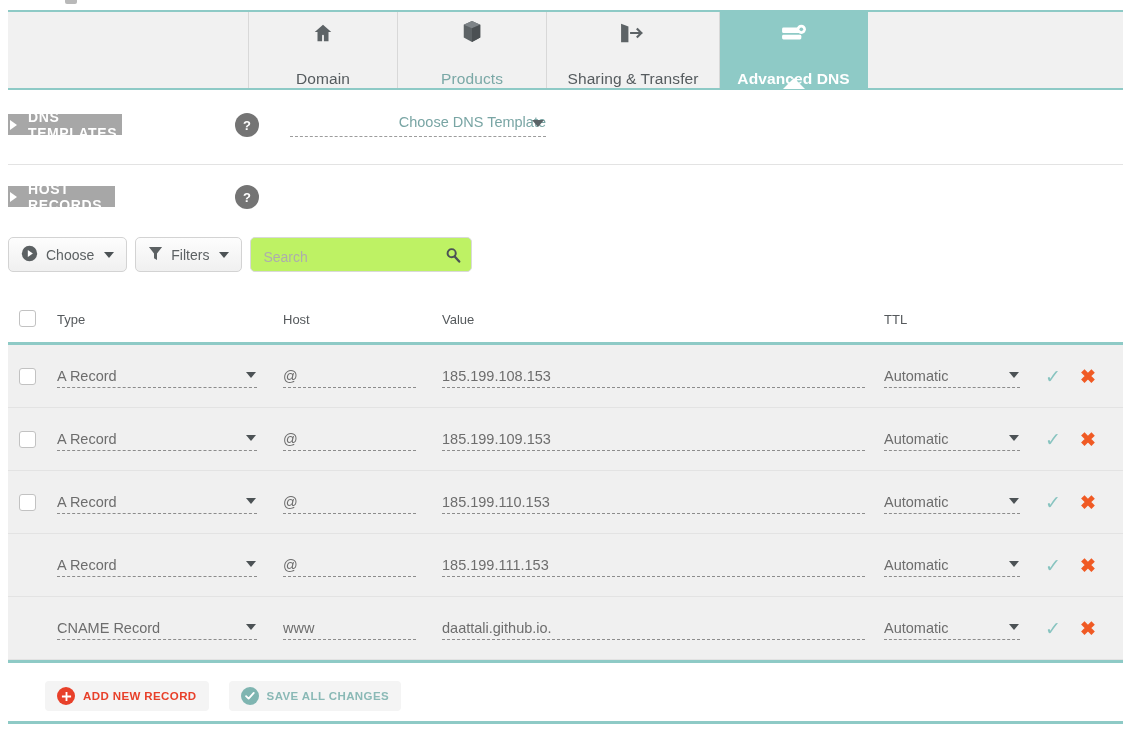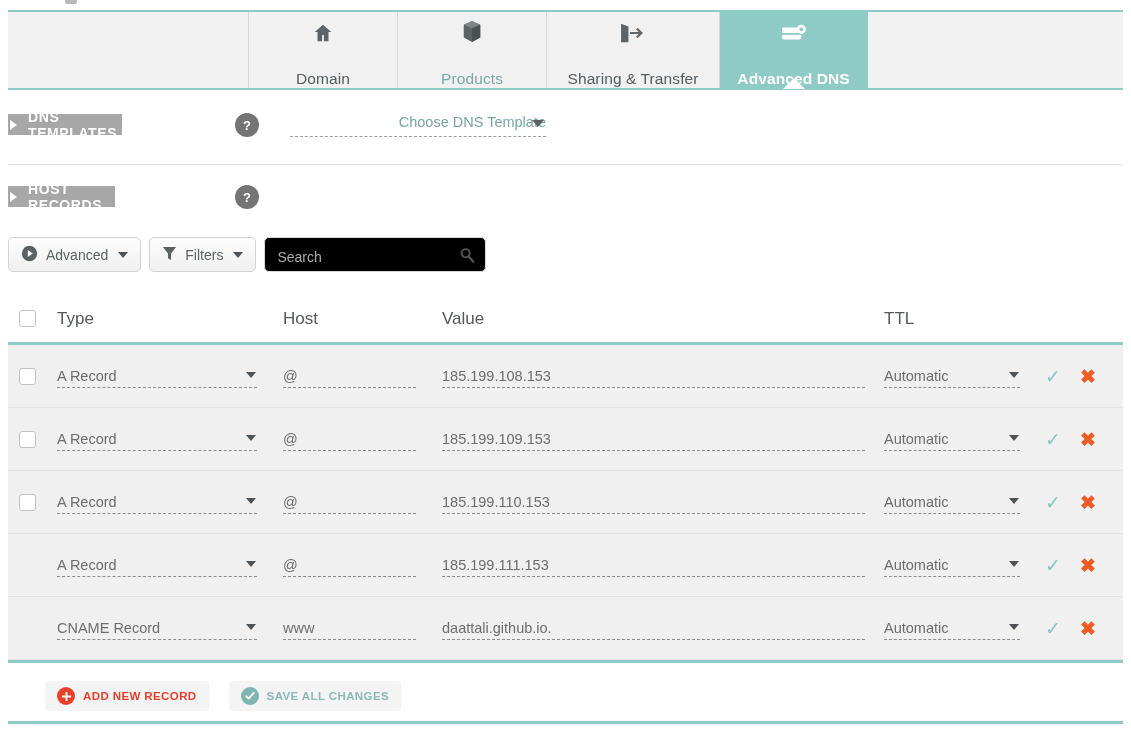--- a/index.html
+++ b/index.html
@@ -91,36 +91,36 @@
     font-size: 14px; color: #5c6163; cursor: pointer;
   }
   .tbbtn .lbl { padding-right: 2px; }
   .mini-caret {
     width: 0; height: 0;
     border-left: 5px solid transparent; border-right: 5px solid transparent;
     border-top: 6px solid #4c5255;
   }
   .searchbox {
     height: 35px; width: 222px; border: 1px solid #d9d9d9; border-radius: 5px;
-    background: #000000; display: flex; align-items: center;
+    background: #bef264; display: flex; align-items: center;
     padding: 4px 10px 0 12px; cursor: text;
   }
   .searchbox input {
     border: 0; outline: 0; flex: 1 1 auto; font-size: 14px; color: #6a6a6a;
     font-family: "Liberation Sans", sans-serif; background: transparent;
   }
   .searchbox input::placeholder { color: #adadad; }
 
   
   .table { position: absolute; left: 8px; top: 295px; width: 1115px; }
   .thead {
     height: 50px; display: flex; align-items: center;
     border-bottom: 3px solid #8ecac6; background: #ffffff;
   }
-  .th { font-size: 17px; color: #55595c; font-weight: normal; }
+  .th { font-size: 13px; color: #55595c; font-weight: normal; }
   .cb {
     width: 17px; height: 17px; border: 1px solid #c2c2c2; border-radius: 3px;
     background: #fff; cursor: pointer;
   }
   .row {
     height: 63px; display: flex; align-items: center; position: relative;
     background: #f0f0f0; border-bottom: 1px solid #e3e3e3;
   }
   .row:last-child { border-bottom: 0; }
   .table-foot-rule { height: 3px; background: #8ecac6; }
@@ -247,21 +247,21 @@
 
   <div class="toolbar">
 
     <div class="tbbtn">
       <span>
         <svg width="17" height="17" viewBox="0 0 20 20">
           <circle cx="10" cy="10" r="9" fill="#5c6163"></circle>
           <path d="M8 6l6 4-6 4z" fill="#ffffff"></path>
         </svg>
       </span>
-      <span class="lbl">Advanced</span>
+      <span class="lbl">Choose</span>
       <span class="mini-caret"></span>
     </div>
 
     <div class="tbbtn">
       <span>
         <svg width="15" height="17" viewBox="0 0 16 18">
             <path d="M1 2h14l-5.4 7v7L6.4 14V9z" fill="#5c6163"></path>
           </svg>
       </span>
       <span class="lbl">Filters</span>

